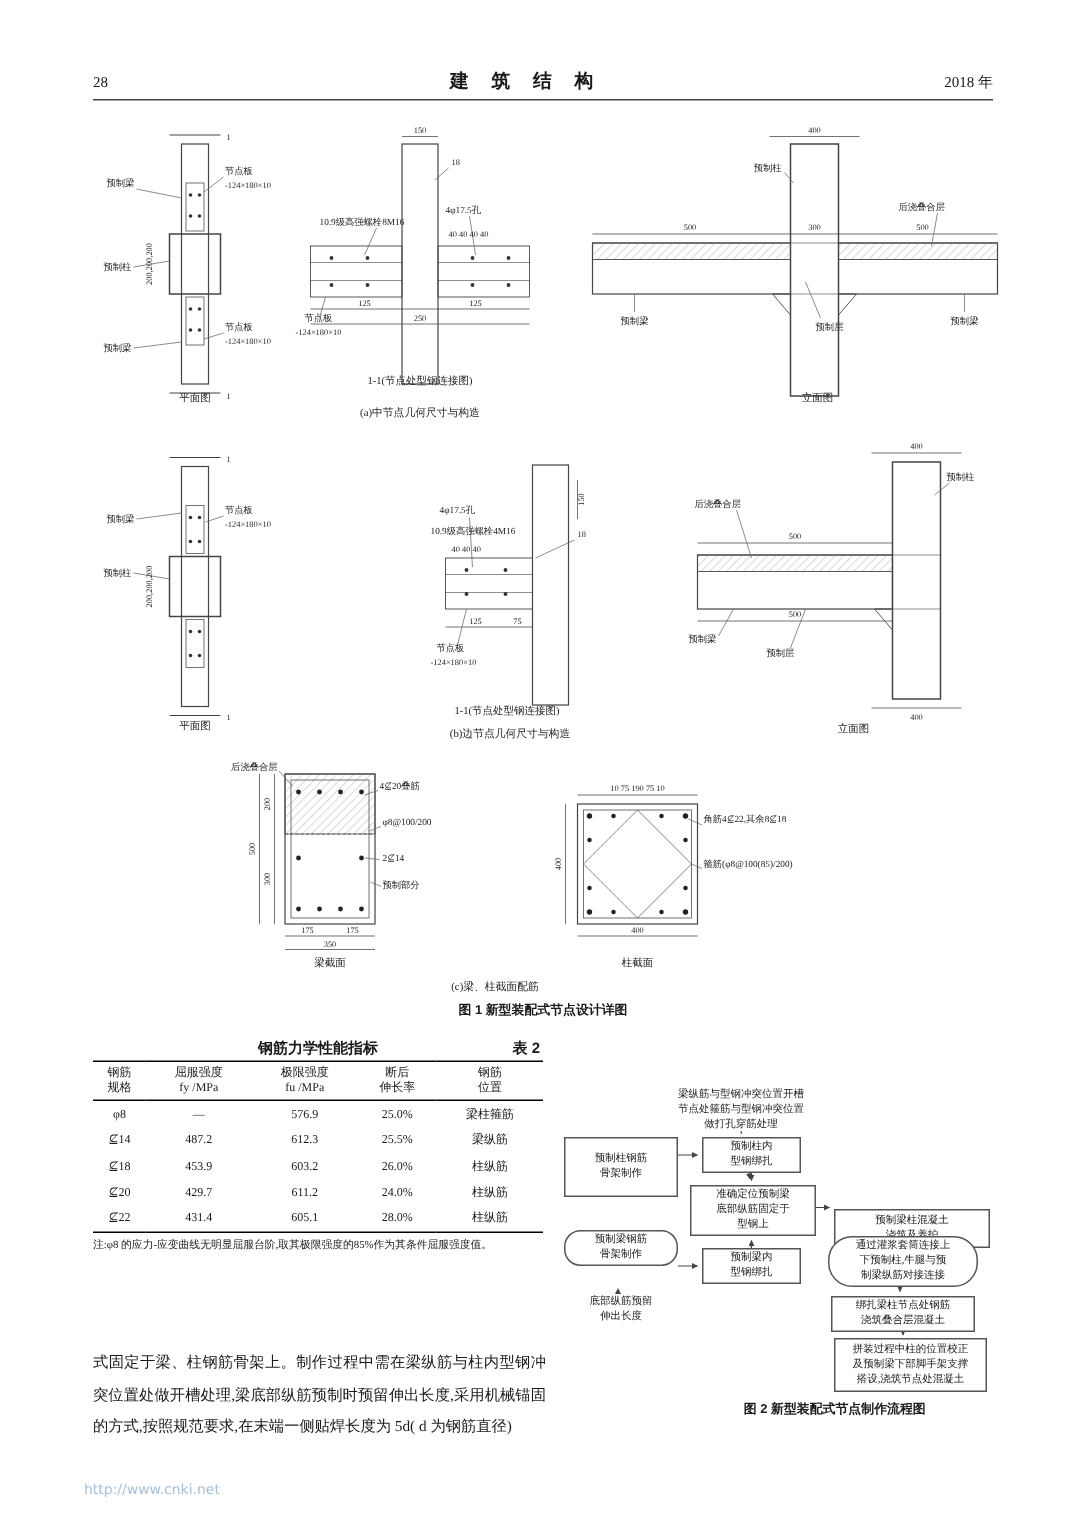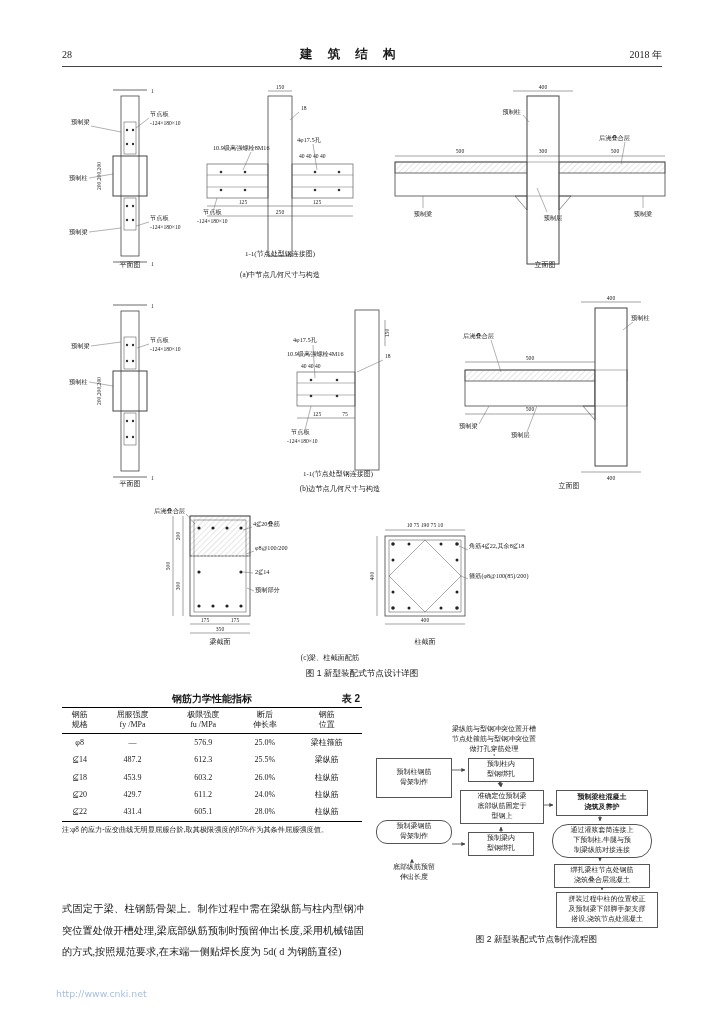--- a/index.html
+++ b/index.html
@@ -13,23 +13,23 @@
   .hdr-rule{position:absolute;left:62px;top:66px;width:600px;border-top:1px solid #444;}
   
   .fig1{position:absolute;left:55px;top:80px;}
   .fig1 svg{display:block;}
   .fig1 text{fill:#222;font-family:"Liberation Serif","DejaVu Serif",serif;}
   .lbl{font-size:6.2px;}
   .dim{font-size:5.6px;fill:#333;}
   .cap{font-size:7px;}
   .ttl{font-size:7.2px;}
   .fig1-caption,.fig2-caption{position:absolute;text-align:center;font-family:"Liberation Sans","DejaVu Sans",sans-serif;
-        font-weight:normal;font-size:8.6px;}
+        font-weight:bold;font-size:8.6px;}
   .fig1-caption{left:62px;top:668px;width:600px;}
-  .fig2-caption{left:368px;top:934px;width:337px;}
+  .fig2-caption{left:388px;top:934px;width:337px;}
   
   .t2{position:absolute;left:62px;top:692px;width:300px;}
   .t2-head{position:relative;text-align:center;font-family:"Liberation Sans","DejaVu Sans",sans-serif;
         font-weight:bold;font-size:10px;height:13px;}
   .t2-head .t2-lab{position:absolute;right:2px;top:0;font-weight:bold;}
   .t2 table{width:100%;border-collapse:collapse;margin-top:2px;border-top:1.3px solid #000;border-bottom:1.3px solid #000;
         font-size:8px;text-align:center;}
   .t2 th{font-weight:normal;border-bottom:0.8px solid #000;padding:2px 0;line-height:1.3;font-size:8px;}
   .t2 td{padding:3.2px 0;}
   .t2-note{font-size:7.2px;line-height:1.55;margin-top:3px;text-align:justify;}
@@ -451,21 +451,21 @@
 型钢绑扎</div>
     <div class="fc-box" style="left:92px;top:70px;width:84px;height:34px;">准确定位预制梁
 底部纵筋固定于
 型钢上</div>
     <div class="fc-box" style="left:8px;top:100px;width:76px;height:24px;border-radius:11px;">预制梁钢筋
 骨架制作</div>
     <div class="fc-box" style="left:100px;top:112px;width:66px;height:24px;">预制梁内
 型钢绑扎</div>
     <div class="fc-note" style="left:4px;top:142px;width:84px;">底部纵筋预留
 伸出长度</div>
-    <div class="fc-box" style="left:188px;top:70px;width:92px;height:26px;font-weight:bold;">预制梁柱混凝土
+    <div class="fc-box" style="left:188px;top:86px;width:104px;height:26px;">预制梁柱混凝土
 浇筑及养护</div>
     <div class="fc-box" style="left:184px;top:104px;width:100px;height:34px;border-radius:16px;">通过灌浆套筒连接上
 下预制柱,牛腿与预
 制梁纵筋对接连接</div>
     <div class="fc-box" style="left:186px;top:144px;width:96px;height:24px;">绑扎梁柱节点处钢筋
 浇筑叠合层混凝土</div>
     <div class="fc-box" style="left:188px;top:172px;width:102px;height:36px;">拼装过程中柱的位置校正
 及预制梁下部脚手架支撑
 搭设,浇筑节点处混凝土</div>
   </div>

